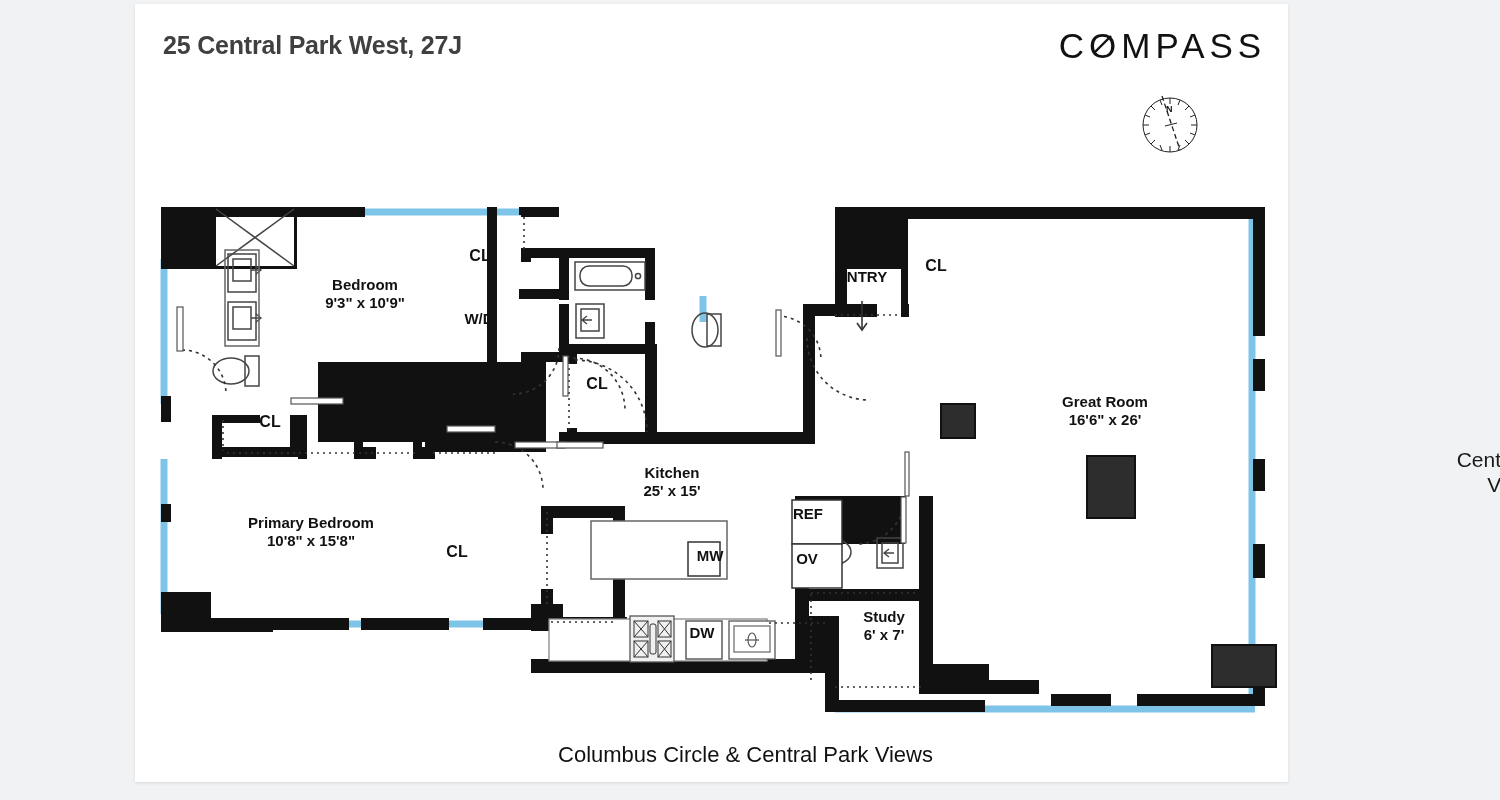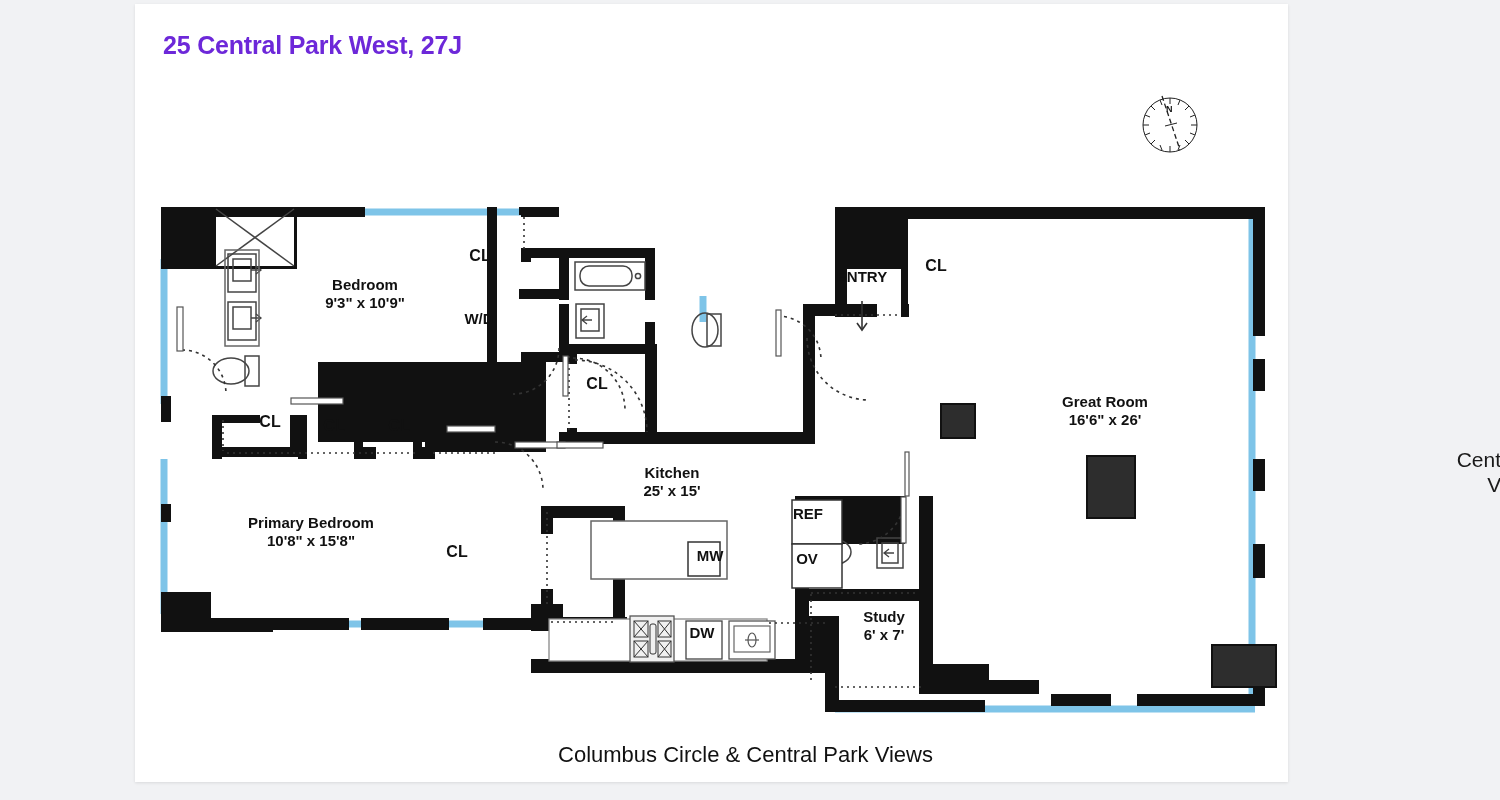--- a/index.html
+++ b/index.html
@@ -9,21 +9,21 @@
     font-family:"Liberation Sans", sans-serif;
     overflow:hidden;
   }
   #card{
     position:absolute;left:135px;top:4px;width:1153px;height:778px;
     background:#ffffff;
     box-shadow:0 1px 3px rgba(0,0,0,.10);
   }
   #title{
     position:absolute;left:28px;top:27px;
-    font-size:25px;font-weight:bold;color:#6d28d9;
+    font-size:25px;font-weight:bold;color:#404040;
     letter-spacing:-0.2px;white-space:nowrap;
   }
   #brand{
     position:absolute;left:905px;top:22px;width:245px;
     text-align:center;
     font-size:35px;letter-spacing:5px;color:#111;
     font-weight:400;white-space:nowrap;
   }
   #brand .slashO{position:relative;display:inline-block;}
   #compass-rose{position:absolute;left:1000px;top:84px;width:70px;height:70px;}
@@ -39,20 +39,25 @@
   svg{display:block;}
   .rmlabel{font-family:"Liberation Sans",sans-serif;font-weight:bold;fill:#111;}
 </style>
 </head>
 <body>
 
 <div id="card">
 
   <div id="title">25 Central Park West, 27J</div>
 
+  <div id="brand">
+    <span>C</span><span class="slashO">O<svg style="position:absolute;left:3px;top:7px;" width="24" height="24" viewBox="0 0 24 24">
+          <line x1="3" y1="19" x2="19" y2="3" stroke="#111" stroke-width="2.4"></line>
+        </svg></span><span>MPASS</span>
+  </div>
 
   <svg id="compass-rose" viewBox="0 0 70 70">
     <circle cx="35" cy="37" r="27" fill="none" stroke="#222" stroke-width="1"></circle>
     <g stroke="#222" stroke-width="1">
       <line x1="35" y1="10" x2="35" y2="16"></line>
         <line x1="35" y1="58" x2="35" y2="64"></line>
       <line x1="8" y1="37" x2="14" y2="37"></line>
         <line x1="56" y1="37" x2="62" y2="37"></line>
       <line x1="16" y1="18" x2="20" y2="22"></line>
         <line x1="50" y1="52" x2="54" y2="56"></line>

